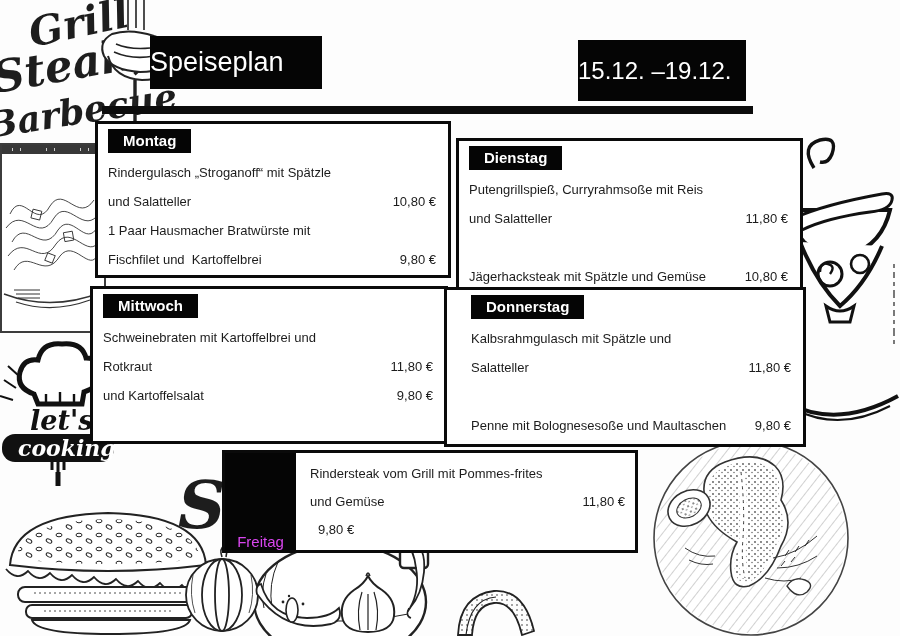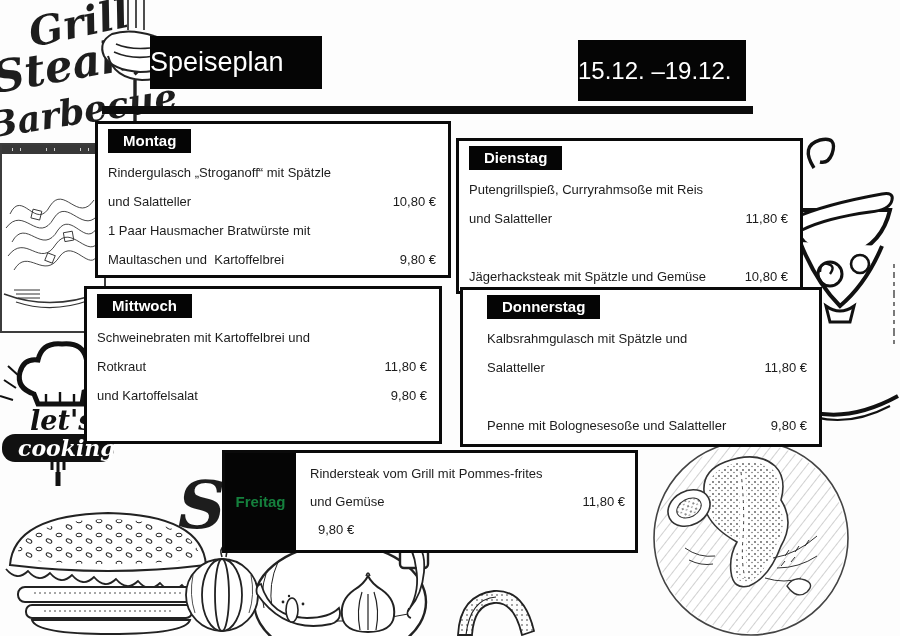--- a/index.html
+++ b/index.html
@@ -27,25 +27,25 @@
   .date-box{left:578px;top:40px;width:168px;height:61px;font-size:24px;}
 
   
   .day-box{position:absolute;background:#fff;border:3px solid #0a0a0a;box-sizing:border-box;z-index:2;padding:5px 12px 0 10px;}
   .day-label{display:inline-block;background:#050505;color:#fff;font-weight:bold;font-size:15px;padding:3px 15px 4px 15px;margin-bottom:5px;}
   .menu-row{display:flex;justify-content:space-between;align-items:center;height:29px;font-size:13px;white-space:pre;}
   .menu-row .price{margin-left:8px;}
 
   .box-montag{left:95px;top:121px;width:356px;height:157px;}
   .box-dienstag{left:456px;top:120px;width:347px;height:156px;margin-top:18px;}
-  .box-mittwoch{left:84px;top:286px;width:358px;height:158px;}
-  .box-donnerstag{left:460px;top:287px;width:362px;height:160px;padding-left:24px;}
+  .box-mittwoch{left:90px;top:286px;width:358px;height:158px;}
+  .box-donnerstag{left:444px;top:287px;width:362px;height:160px;padding-left:24px;}
 
   .box-freitag{position:absolute;left:222px;top:450px;width:416px;height:103px;border:3px solid #0a0a0a;box-sizing:border-box;background:#fff;display:flex;z-index:2;}
-  .freitag-pane{width:71px;background:#050505;color:#15803d;font-weight:bold;font-size:15px;display:flex;align-items:center;justify-content:center;flex-shrink:0;}
+  .freitag-pane{width:71px;background:#050505;color:#d946ef;font-weight:normal;font-size:15px;display:flex;align-items:flex-end;justify-content:center;flex-shrink:0;}
   .freitag-body{flex:1;padding:6px 10px 0 14px;}
   .freitag-body .menu-row{height:28px;}
 
   svg{display:block;}
 </style>
 </head>
 <body>
 
 <div class="deco lettering script">
   <div class="l1">Grill</div>
@@ -254,21 +254,21 @@
   </div>
   <div class="menu-row">
     <span>und Salatteller</span>
     <span class="price">10,80 €</span>
   </div>
   <div class="menu-row">
     <span>1 Paar Hausmacher Bratwürste mit</span>
     <span class="price"></span>
   </div>
   <div class="menu-row">
-    <span>Maultaschen und  Kartoffelbrei</span>
+    <span>Fischfilet und  Kartoffelbrei</span>
     <span class="price">9,80 €</span>
   </div>
 </div>
 
 <div class="day-box box-dienstag">
   <span class="day-label">Dienstag</span>
   <div class="menu-row">
     <span>Putengrillspieß, Curryrahmsoße mit Reis</span>
     <span class="price"></span>
   </div>
@@ -310,21 +310,21 @@
   </div>
   <div class="menu-row">
     <span>Salatteller</span>
     <span class="price">11,80 €</span>
   </div>
   <div class="menu-row">
     <span></span>
     <span class="price"></span>
   </div>
   <div class="menu-row">
-    <span>Penne mit Bolognesesoße und Salatteller</span>
+    <span>Penne mit Bolognesesoße und Maultaschen</span>
     <span class="price">9,80 €</span>
   </div>
 </div>
 
 <div class="box-freitag">
   <div class="freitag-pane">
     <span>Freitag</span>
   </div>
   <div class="freitag-body">
     <div class="menu-row">

